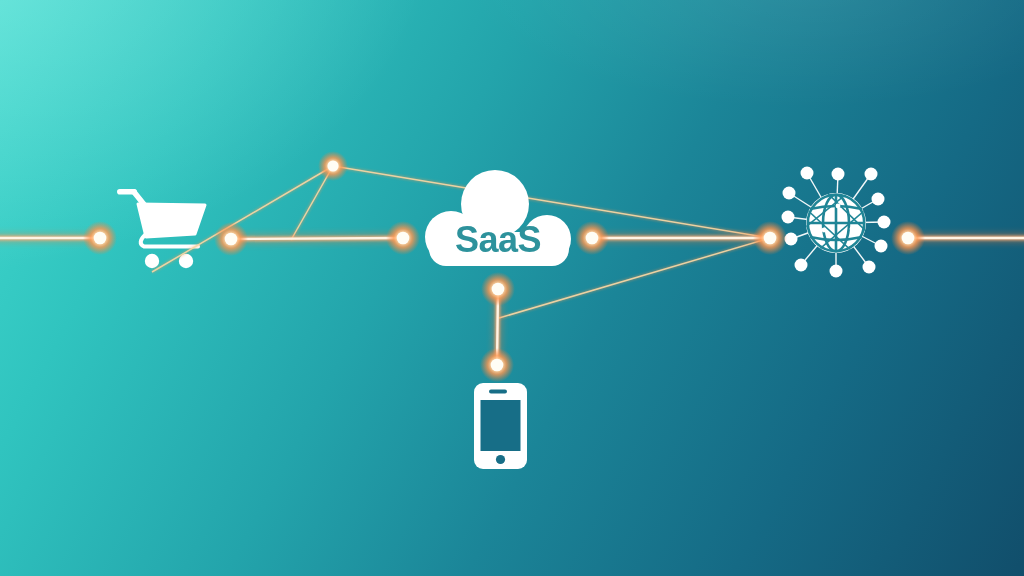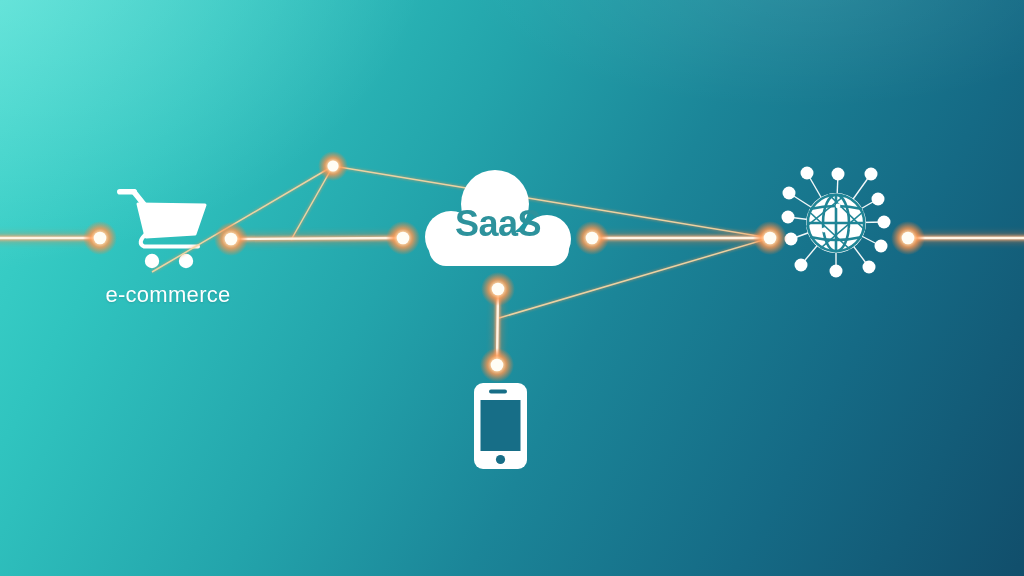--- a/index.html
+++ b/index.html
@@ -19,21 +19,21 @@
     color:#ffffff;
     font-size:22px;
     font-weight:500;
     text-align:center;
     letter-spacing:0.3px;
     text-shadow:0 1px 2px rgba(0,40,50,0.15);
   }
   .label-ecommerce{left:88px;top:282px;width:160px;}
   .label-online{left:749px;top:282px;width:180px;}
   .label-saas{
-    left:427px;top:203px;width:142px;
+    left:427px;top:219px;width:142px;
     font-size:36px;font-weight:bold;
     color:#2d929c;letter-spacing:-0.5px;text-shadow:none;
   }
 </style>
 </head>
 <body>
 
 <div class="stage">
 
   <svg class="art" viewBox="0 0 1024 576">
@@ -169,15 +169,14 @@
       <use href="#gdot" transform="translate(333,166) scale(0.88)"></use>
       <use href="#gdot" transform="translate(592,238)"></use>
       <use href="#gdot" transform="translate(770,238)"></use>
       <use href="#gdot" transform="translate(908,238)"></use>
       <use href="#gdot" transform="translate(498,289)"></use>
       <use href="#gdot" transform="translate(497,365)"></use>
     </g>
   </svg>
 
   <div class="label label-saas">SaaS</div>
-  <div class="label label-ecommerce">e-commerce</div>
 
 </div>
 
 </body></html>

